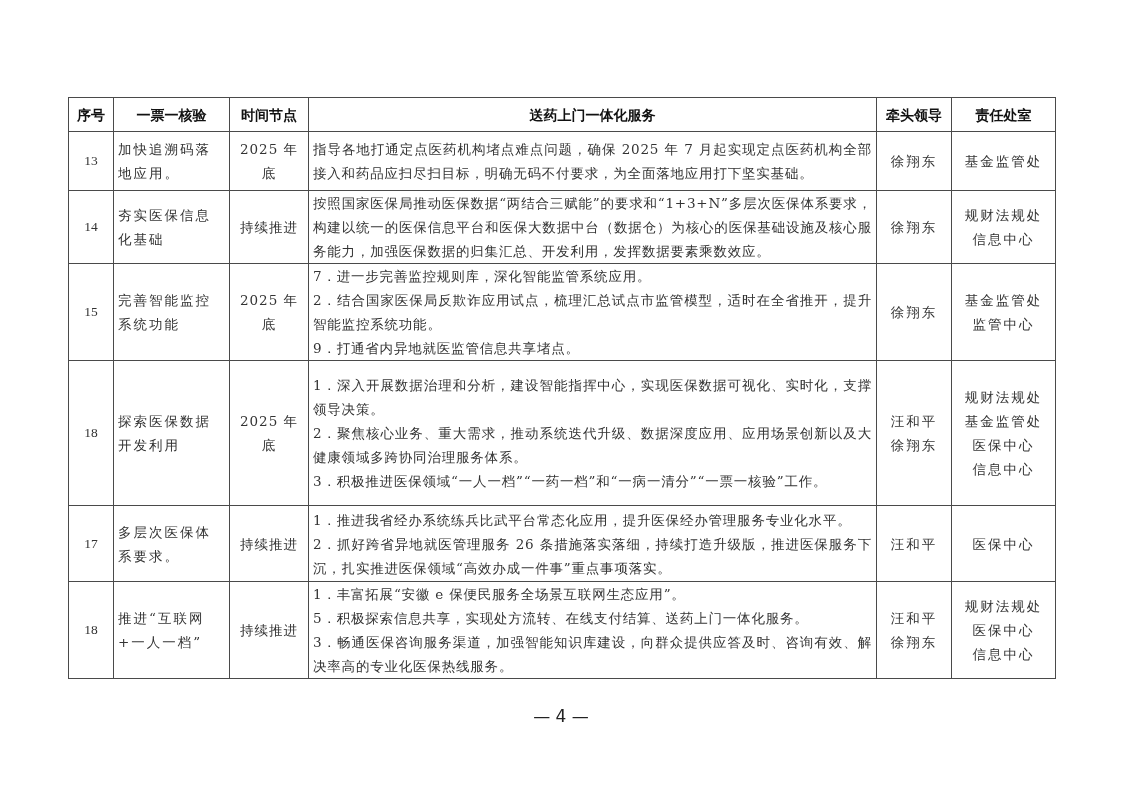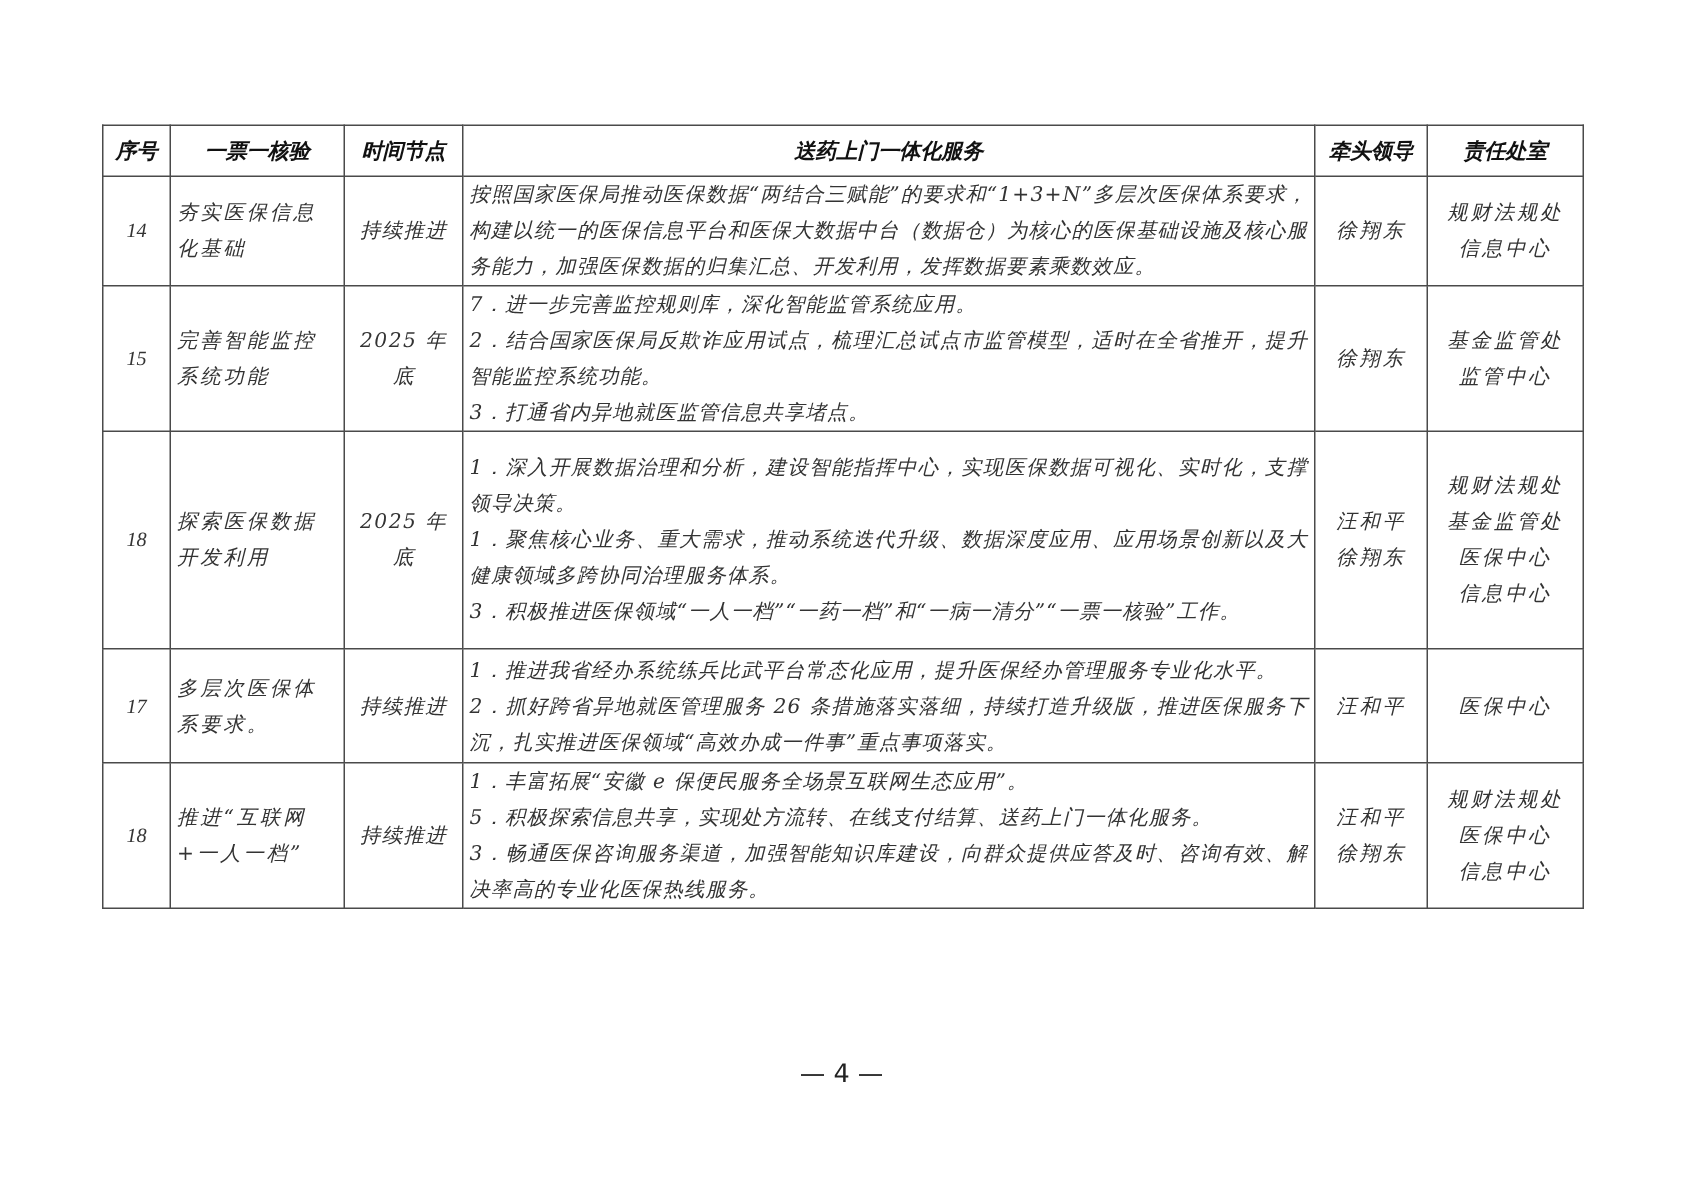--- a/index.html
+++ b/index.html
@@ -1,19 +1,19 @@
 <!DOCTYPE html>
 <html><head>
   <meta charset="utf-8">
   <style>
     html, body { margin: 0; padding: 0; background: #ffffff; }
     body { width: 1122px; height: 793px; position: relative; overflow: hidden;
            font-family: "DejaVu Serif", "Liberation Serif", serif; color: #333; }
-    table.plan { position: absolute; left: 68px; top: 83px; border-collapse: collapse;
-                 table-layout: fixed; width: 987px; font-style: italic; }
+    table.plan { position: absolute; left: 68px; top: 97px; border-collapse: collapse;
+                 table-layout: fixed; width: 987px; }
     table.plan td, table.plan th { border: 1.3px solid #4a4a4a; padding: 0 4px; font-size: 13.5px;
                  line-height: 24px; vertical-align: middle; }
     table.plan th { font-family: "DejaVu Sans", "Liberation Sans", sans-serif; font-weight: bold;
                     font-size: 14px; color: #111; text-align: center; height: 33px; }
     td.c-no { text-align: center; font-family: "Liberation Serif", serif; font-size: 15px; }
     td.c-task { text-align: left; letter-spacing: 2px; padding-left: 6px; }
     td.c-time { text-align: center; letter-spacing: 1px; }
     td.c-meas { text-align: justify; padding-left: 5px; padding-right: 3px; letter-spacing: 0.8px; }
     td.c-lead, td.c-dept { text-align: center; letter-spacing: 2px; }
     .line { display: block; }
@@ -36,20 +36,34 @@
     <tr>
       <th>序号</th>
       <th>一票一核验</th>
       <th>时间节点</th>
       <th>送药上门一体化服务</th>
       <th>牵头领导</th>
       <th>责任处室</th>
     </tr>
   </thead>
   <tbody id="rows">
+      <tr style="height: 59px;">
+        <td class="c-no">13</td>
+        <td class="c-task">加快追溯码落地应用。</td>
+        <td class="c-time">2025 年底</td>
+        <td class="c-meas">
+          <span class="line">指导各地打通定点医药机构堵点难点问题，确保 2025 年 7 月起实现定点医药机构全部接入和药品应扫尽扫目标，明确无码不付要求，为全面落地应用打下坚实基础。</span>
+        </td>
+        <td class="c-lead">
+          <span class="line">徐翔东</span>
+        </td>
+        <td class="c-dept">
+          <span class="line">基金监管处</span>
+        </td>
+      </tr>
       <tr style="height: 69px;">
         <td class="c-no">14</td>
         <td class="c-task">夯实医保信息化基础</td>
         <td class="c-time">持续推进</td>
         <td class="c-meas">
           <span class="line">按照国家医保局推动医保数据“两结合三赋能”的要求和“1+3+N”多层次医保体系要求，构建以统一的医保信息平台和医保大数据中台（数据仓）为核心的医保基础设施及核心服务能力，加强医保数据的归集汇总、开发利用，发挥数据要素乘数效应。</span>
         </td>
         <td class="c-lead">
           <span class="line">徐翔东</span>
         </td>
@@ -58,37 +72,37 @@
           <span class="line">信息中心</span>
         </td>
       </tr>
       <tr style="height: 96px;">
         <td class="c-no">15</td>
         <td class="c-task">完善智能监控系统功能</td>
         <td class="c-time">2025 年底</td>
         <td class="c-meas">
           <span class="line">7．进一步完善监控规则库，深化智能监管系统应用。</span>
           <span class="line">2．结合国家医保局反欺诈应用试点，梳理汇总试点市监管模型，适时在全省推开，提升智能监控系统功能。</span>
-          <span class="line">3．打通省内异地就医监管信息共享堵点。</span>
+          <span class="line">9．打通省内异地就医监管信息共享堵点。</span>
         </td>
         <td class="c-lead">
           <span class="line">徐翔东</span>
         </td>
         <td class="c-dept">
           <span class="line">基金监管处</span>
           <span class="line">监管中心</span>
         </td>
       </tr>
       <tr style="height: 145px;">
         <td class="c-no">18</td>
         <td class="c-task">探索医保数据开发利用</td>
         <td class="c-time">2025 年底</td>
         <td class="c-meas">
           <span class="line">1．深入开展数据治理和分析，建设智能指挥中心，实现医保数据可视化、实时化，支撑领导决策。</span>
-          <span class="line">1．聚焦核心业务、重大需求，推动系统迭代升级、数据深度应用、应用场景创新以及大健康领域多跨协同治理服务体系。</span>
+          <span class="line">2．聚焦核心业务、重大需求，推动系统迭代升级、数据深度应用、应用场景创新以及大健康领域多跨协同治理服务体系。</span>
           <span class="line">3．积极推进医保领域“一人一档”“一药一档”和“一病一清分”“一票一核验”工作。</span>
         </td>
         <td class="c-lead">
           <span class="line">汪和平</span>
           <span class="line">徐翔东</span>
         </td>
         <td class="c-dept">
           <span class="line">规财法规处</span>
           <span class="line">基金监管处</span>
           <span class="line">医保中心</span>

